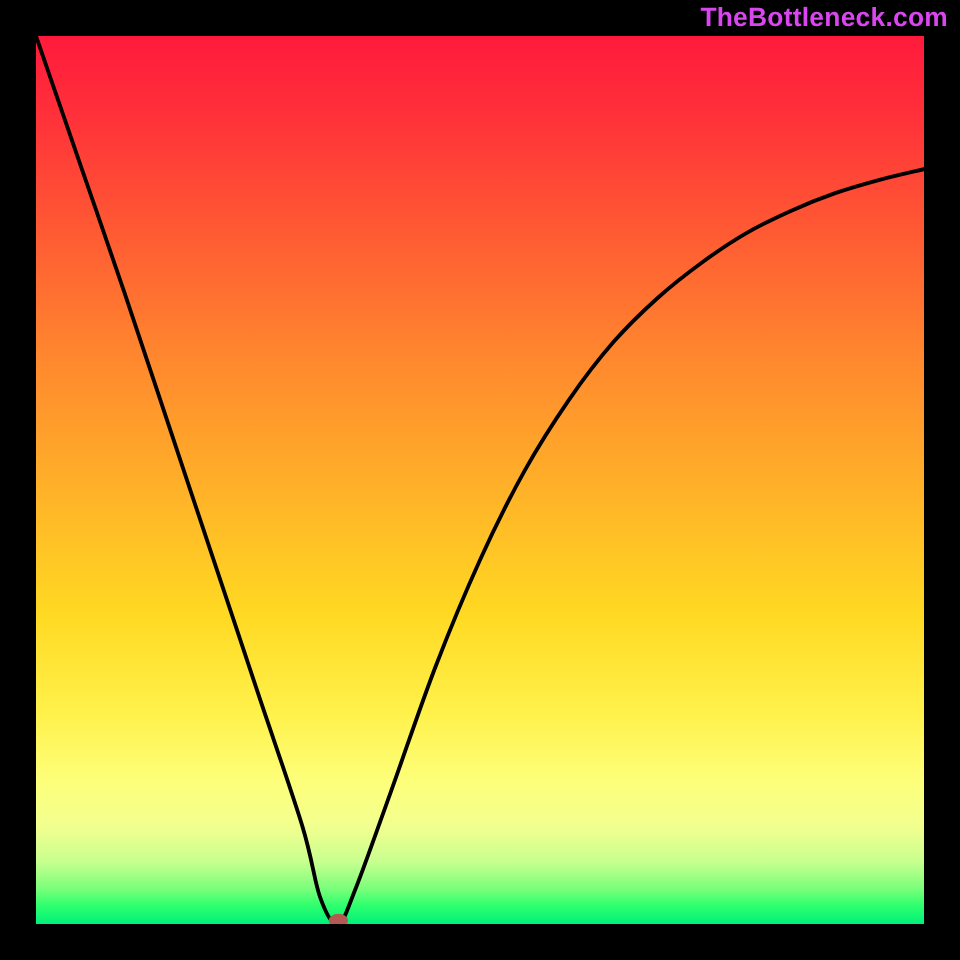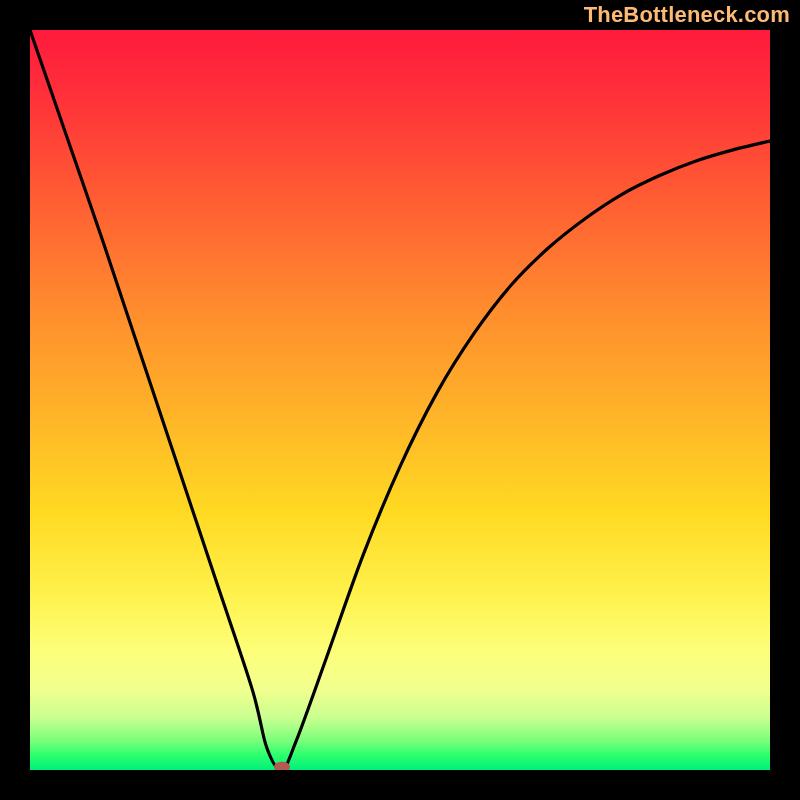--- a/index.html
+++ b/index.html
@@ -14,21 +14,21 @@
   .frame {
     position: relative;
     width: 800px;
     height: 800px;
     background: #000;
   }
   .watermark {
     position: absolute;
     top: 2px;
     right: 10px;
-    color: #fdba74;
+    color: #d946ef;
     font-size: 22px;
     font-weight: 600;
     letter-spacing: 0.2px;
     user-select: none;
   }
   .plot {
     position: absolute;
     left: 30px;
     top: 30px;
     width: 740px;

